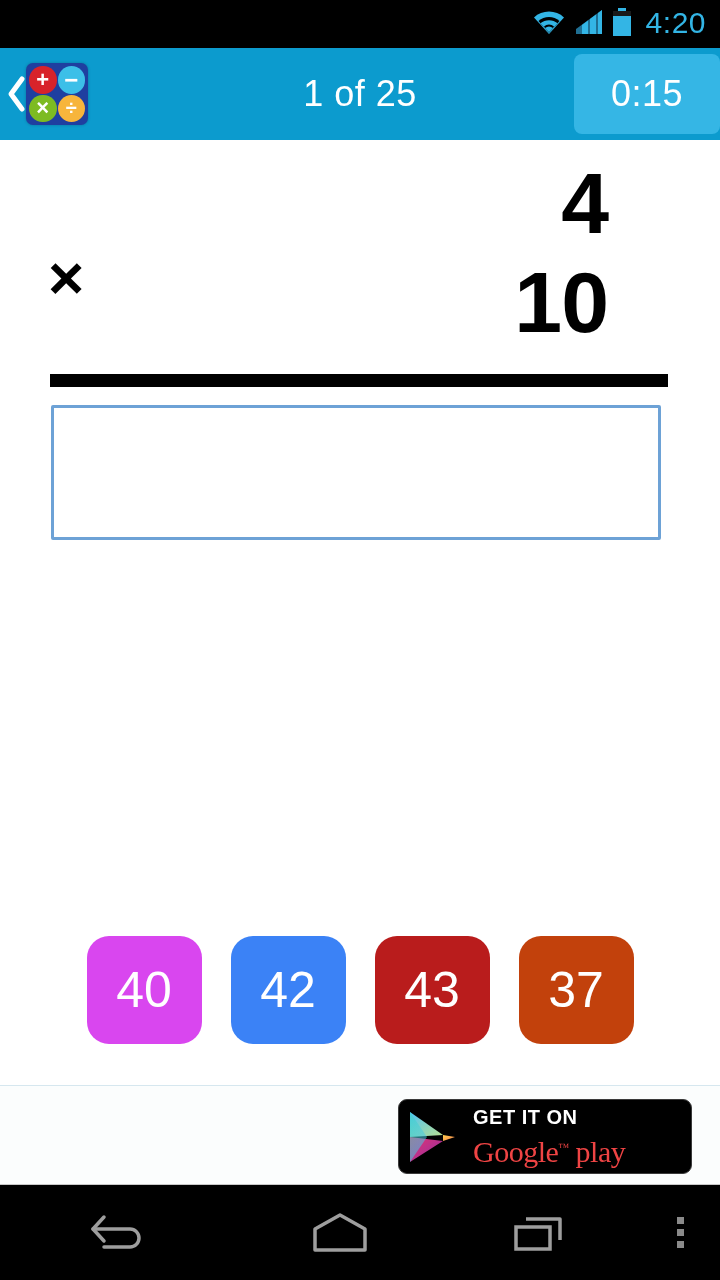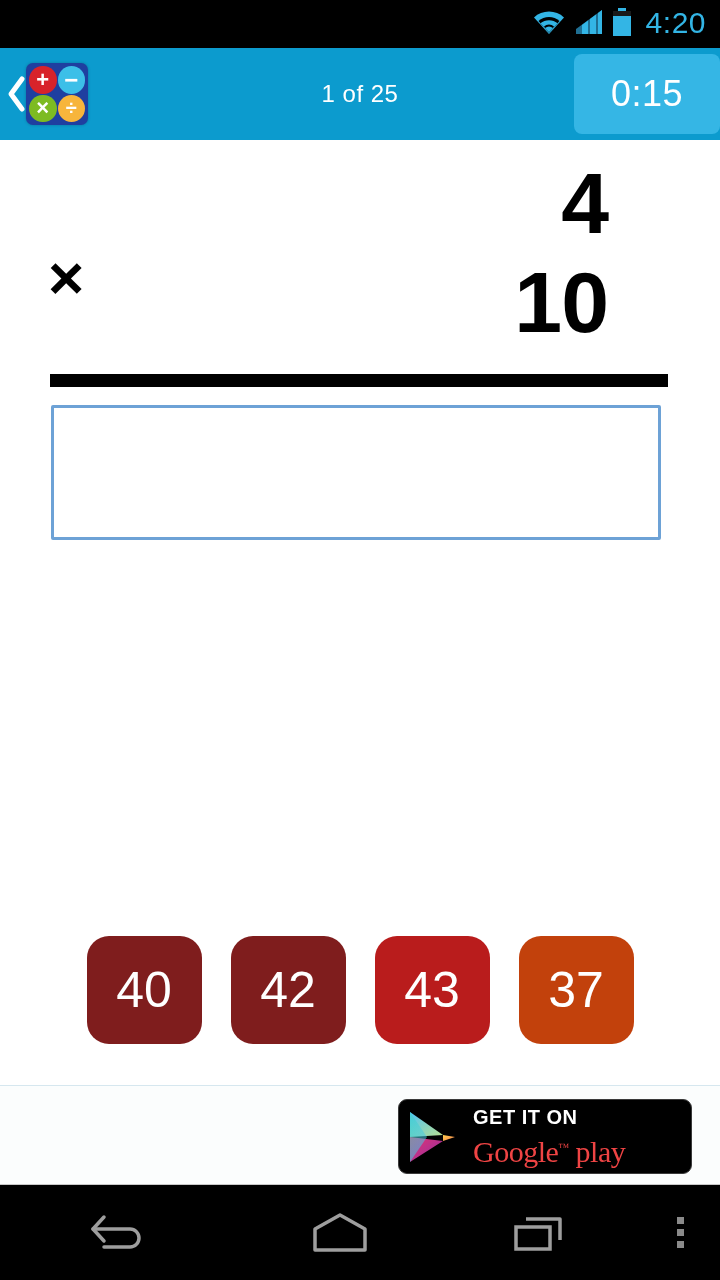--- a/index.html
+++ b/index.html
@@ -49,21 +49,21 @@
     color:#fff; font-size:22px; font-weight:bold; line-height:1;
   }
   .op-plus   { background:#d8232a; }
   .op-minus  { background:#3cbfe8; font-size:24px; }
   .op-times  { background:#7dbb22; }
   .op-divide { background:#f7b53c; font-size:20px; }
 
   .header-title {
     position:absolute; left:0; top:0; width:720px; height:92px;
     display:flex; align-items:center; justify-content:center;
-    color:#ffffff; font-size:24px; font-weight:400; letter-spacing:0.5px;
+    color:#ffffff; font-size:36px; font-weight:400; letter-spacing:0.5px;
   }
   .timer-btn {
     position:absolute; right:0px; top:6px; width:146px; height:80px;
     background:#35b6e5; border-radius:8px;
     display:flex; align-items:center; justify-content:center;
     color:#ffffff; font-size:36px; letter-spacing:0.5px;
   }
 
   
   .content {
@@ -237,22 +237,22 @@
   </div>
 
   <div class="content">
     <div class="operand-top">4</div>
     <div class="op-symbol">×</div>
     <div class="operand-bottom">10</div>
     <div class="rule"></div>
     <div class="answer-box"></div>
 
     <div class="choices">
-      <div class="choice" style="background:#7f1d1d">40</div>
-      <div class="choice" style="background:#7f1d1d">42</div>
+      <div class="choice" style="background:#d946ef">40</div>
+      <div class="choice" style="background:#3b82f6">42</div>
       <div class="choice" style="background:#b91c1c">43</div>
       <div class="choice" style="background:#c2410c">37</div>
     </div>
   </div>
 
   <div class="ad">
 
     <div class="gp-badge">
       <svg width="52" height="54" viewBox="0 0 52 54">
         <defs>

